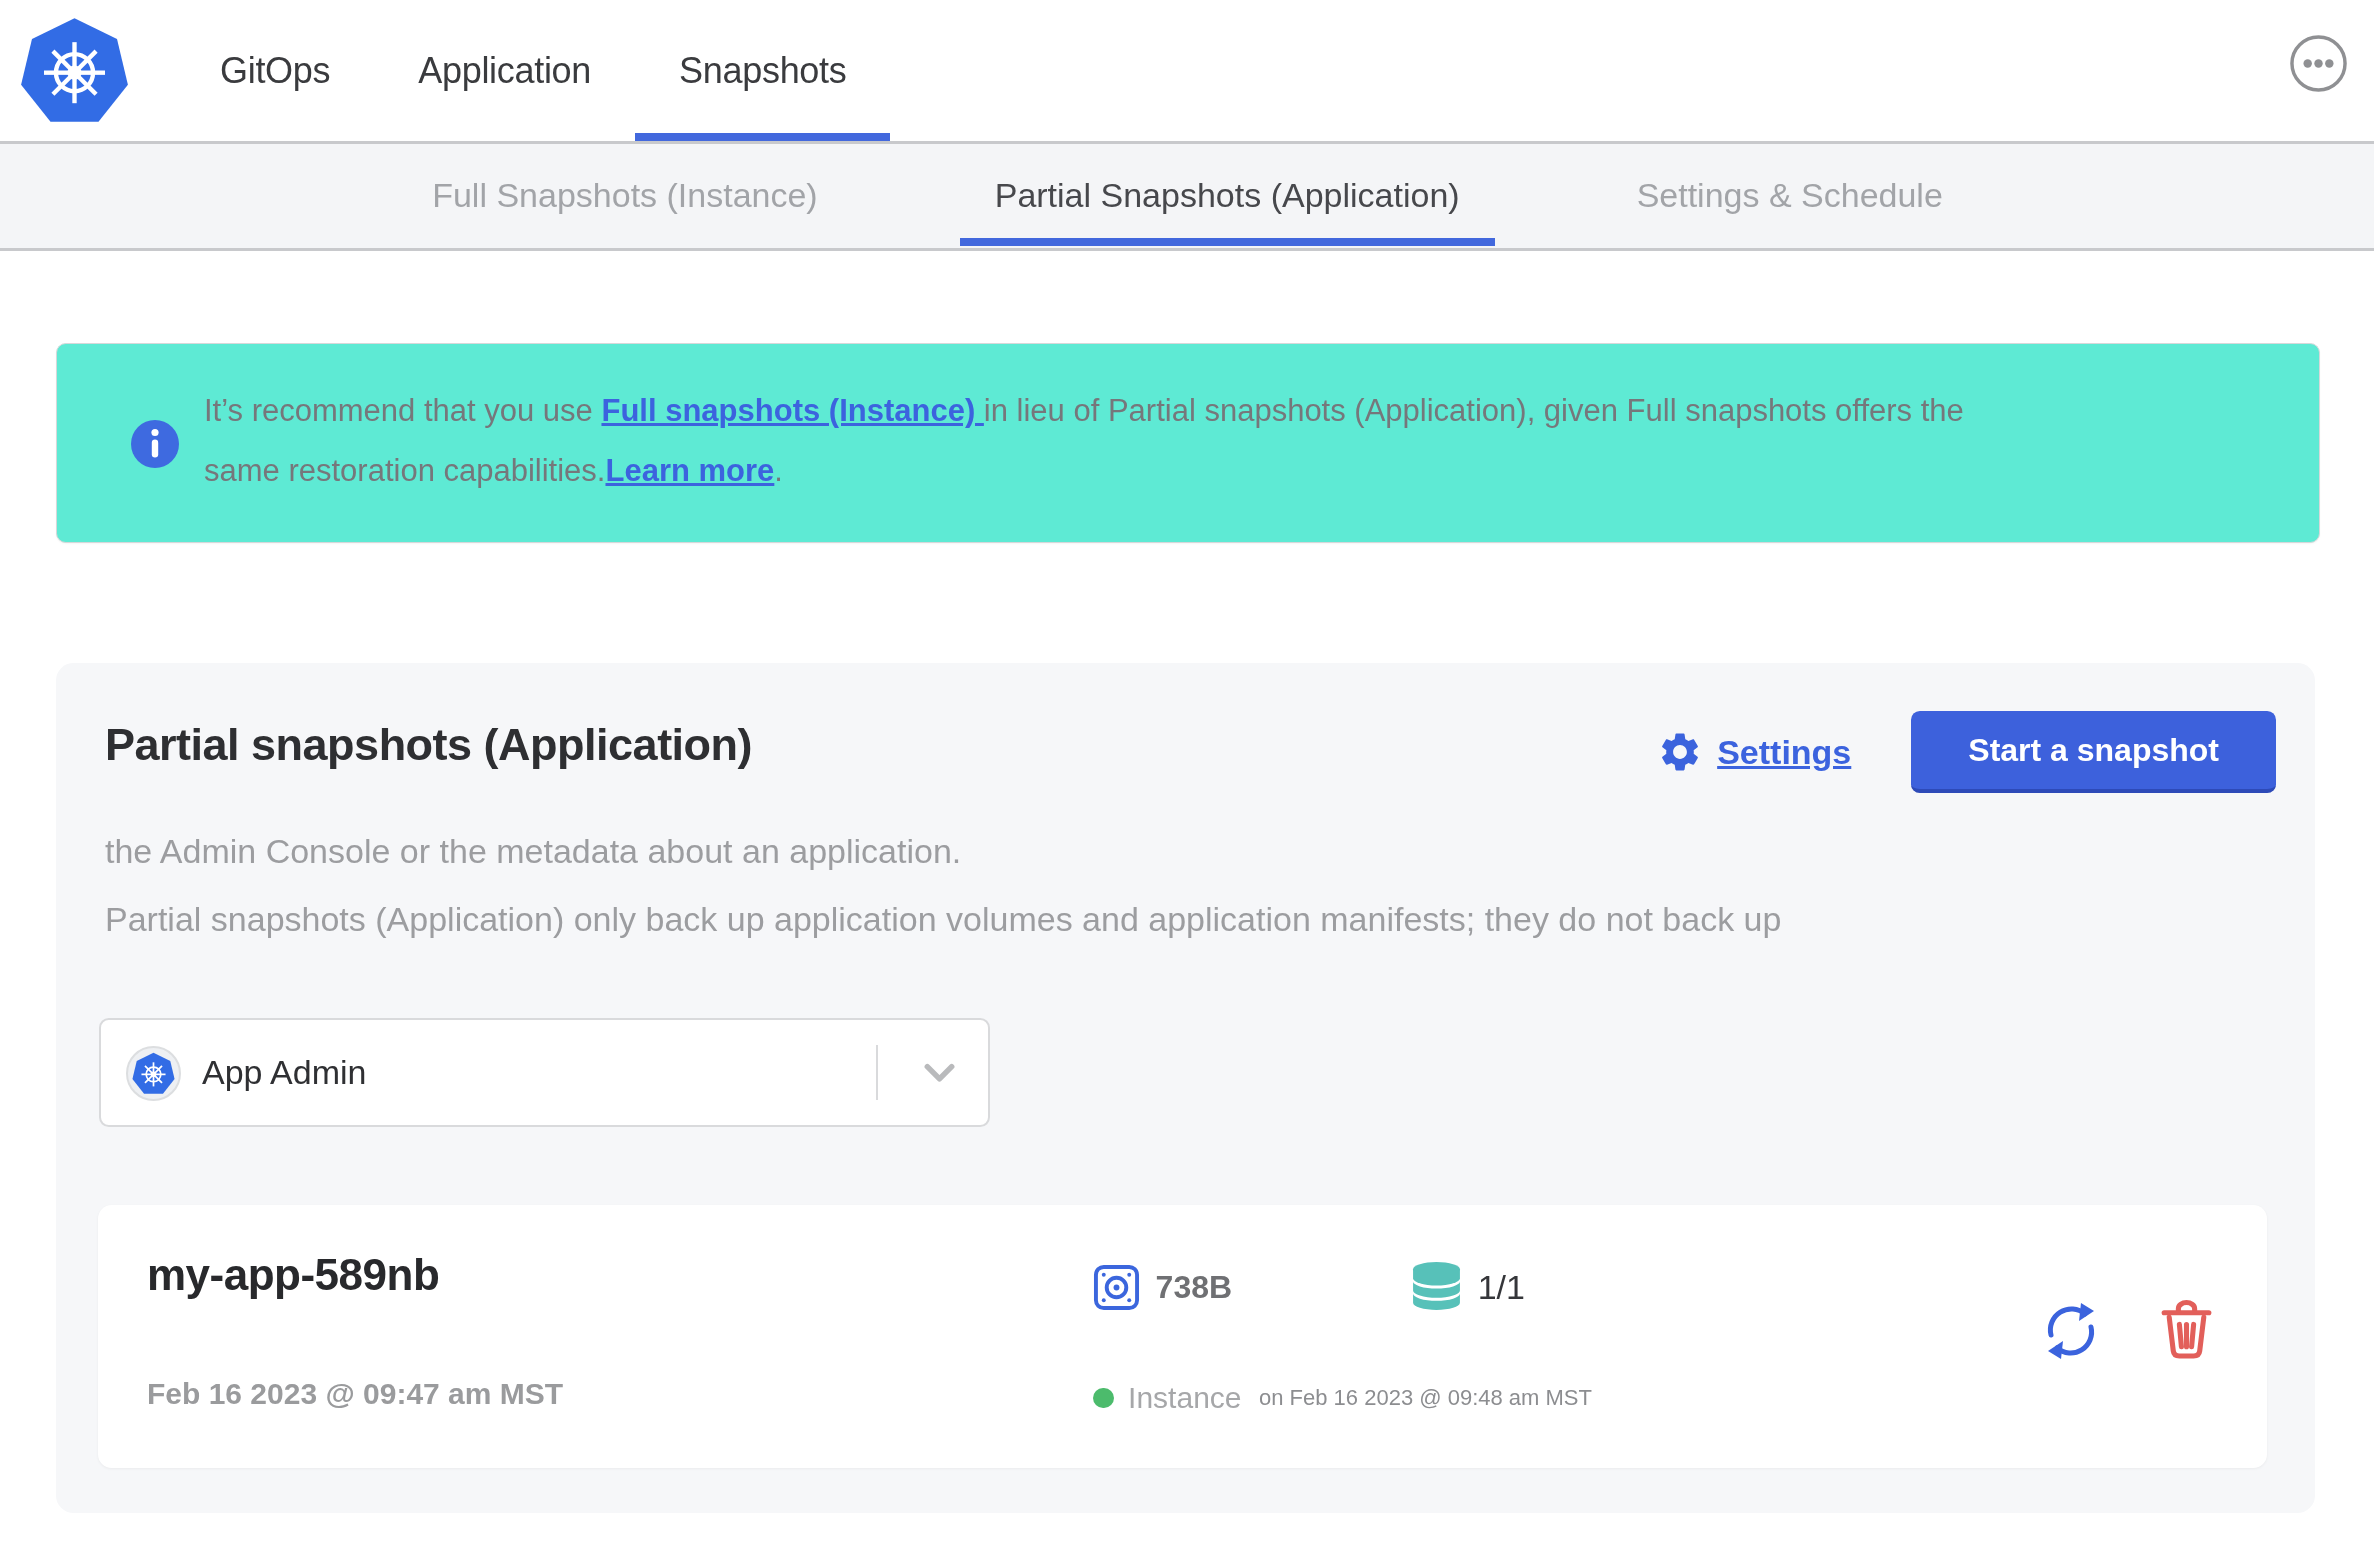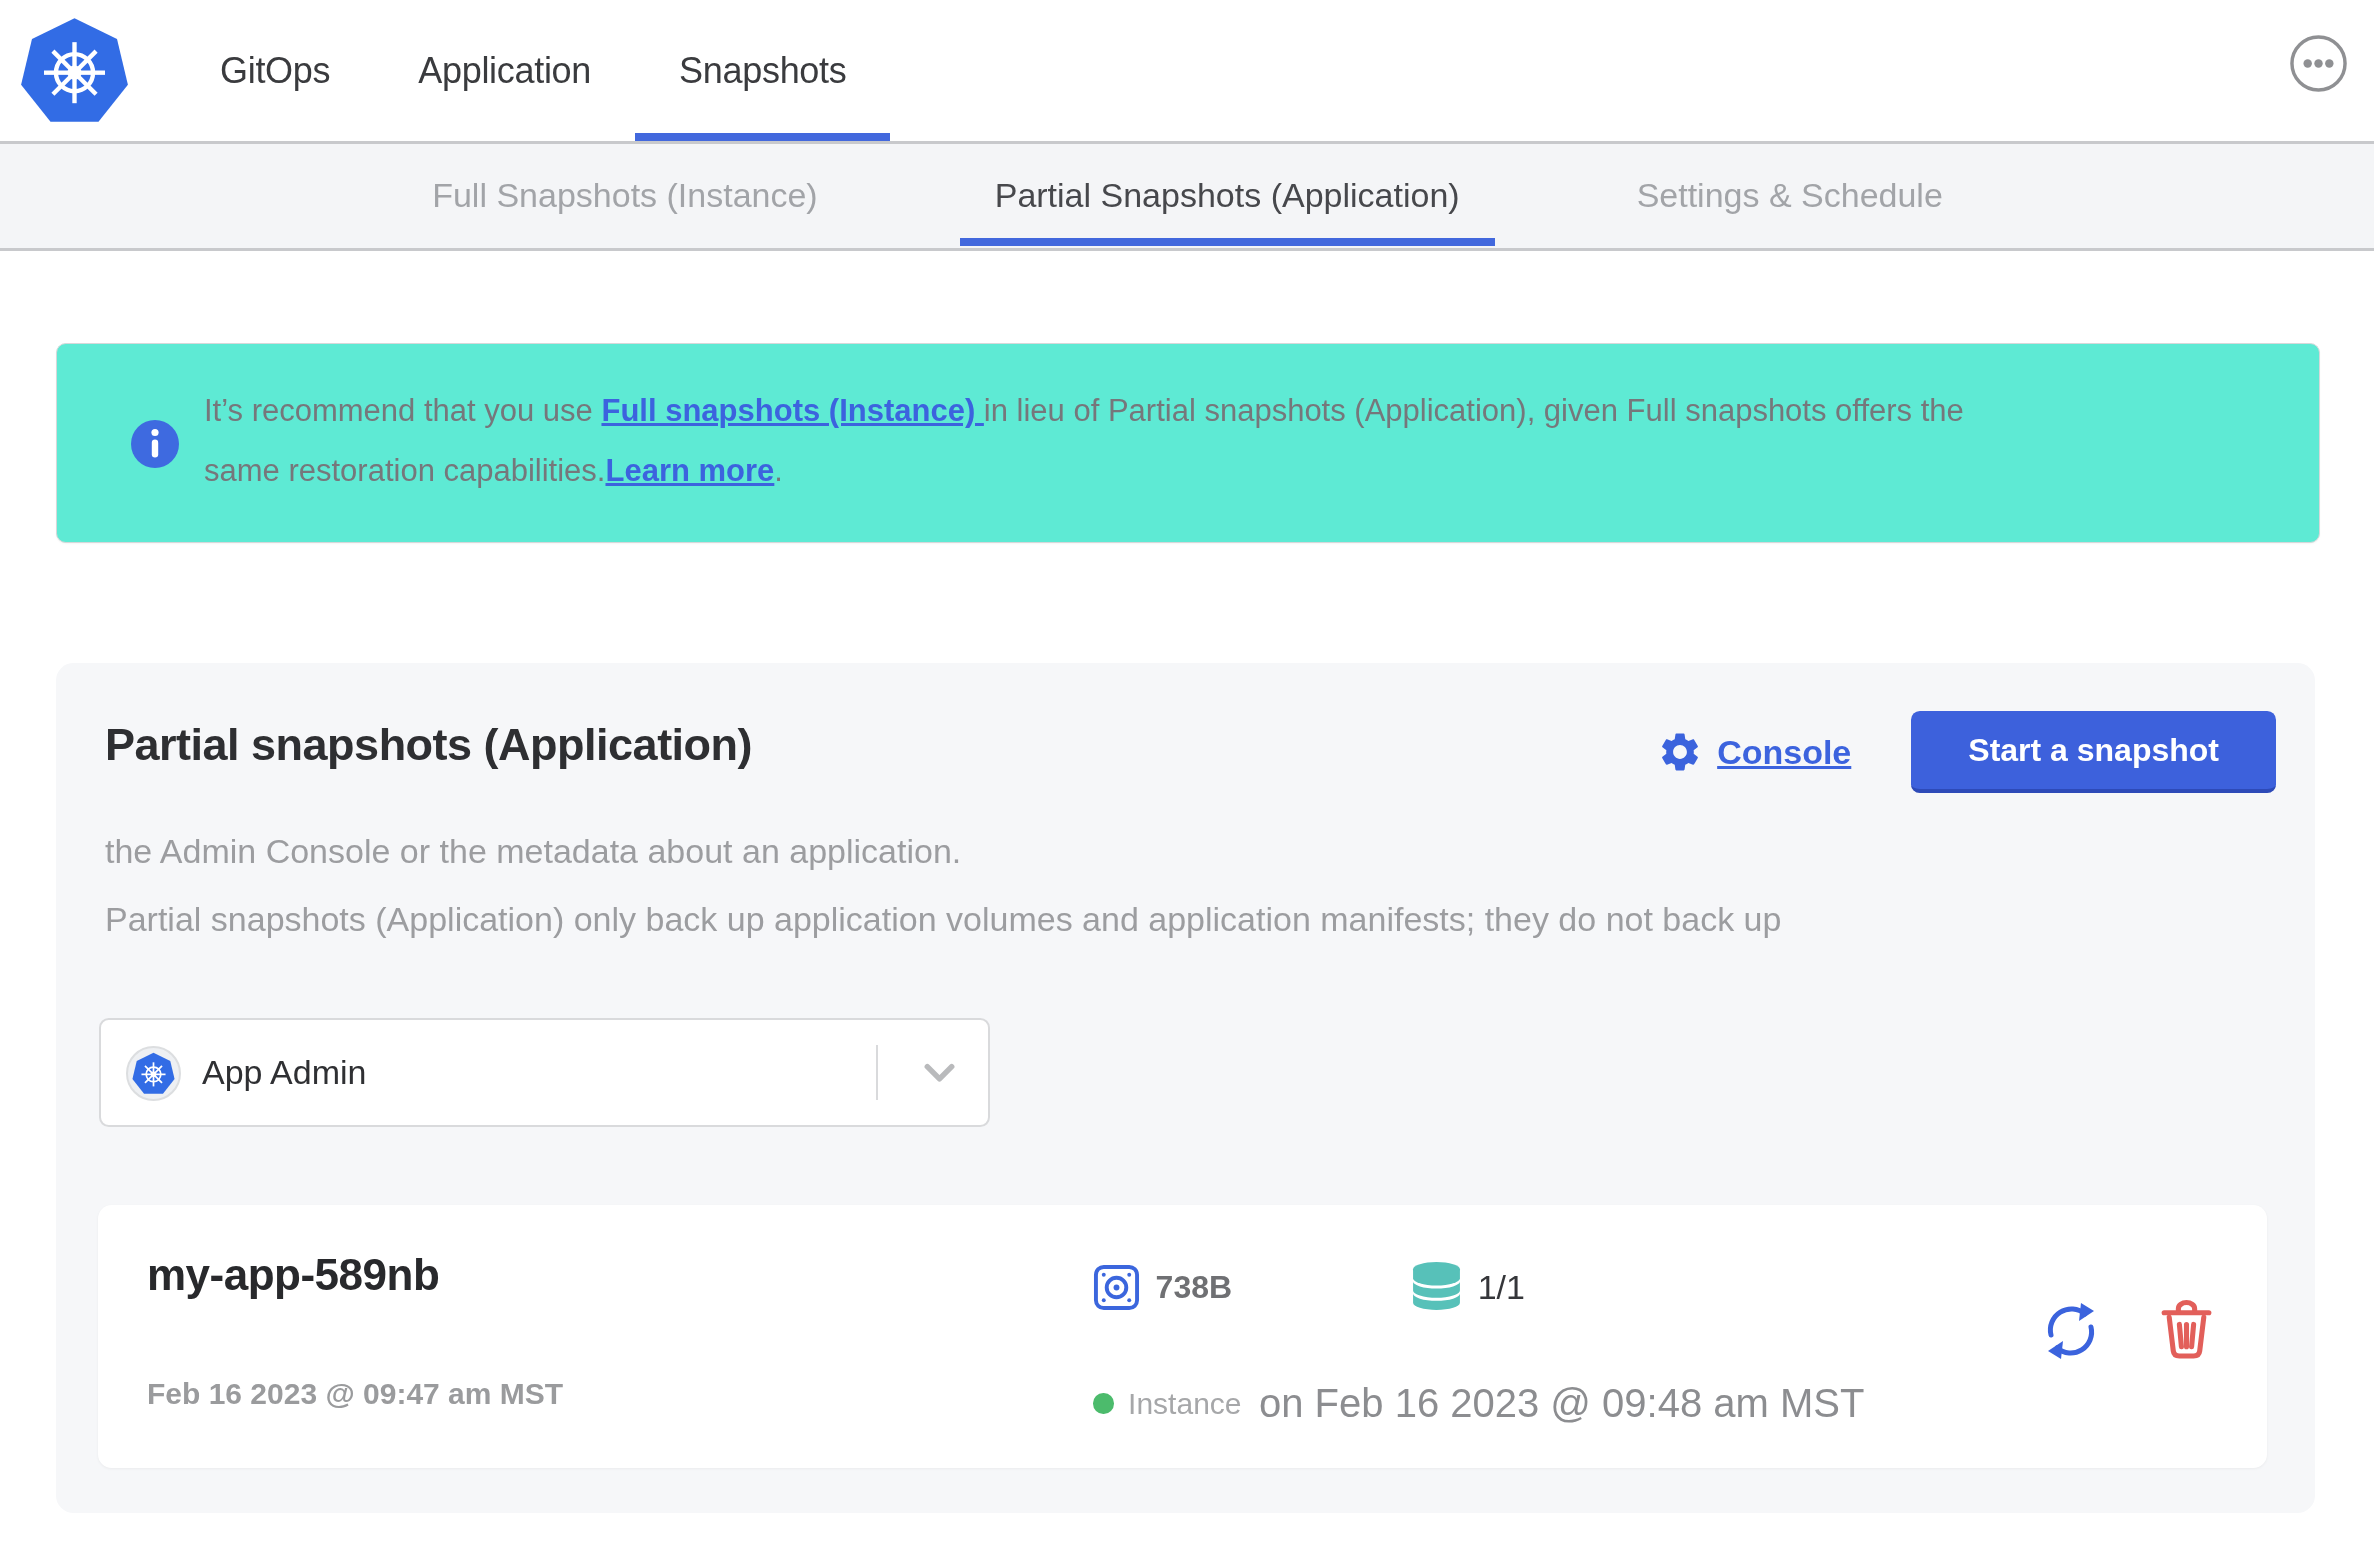--- a/index.html
+++ b/index.html
@@ -83,21 +83,21 @@
   .stat-size { left:995px; top:59px; gap:15.6px; }
   .stat-size .val { font-size:32px; font-weight:700; color:#6f7073; }
   .stat-vol { left:1311px; top:55px; gap:13.7px; }
   .stat-vol .val { font-size:34px; font-weight:400; color:#35363a; }
   .disk svg { width:47px; height:47px; display:block; }
   .db svg { width:55px; height:55px; display:block; }
   .status-row { position:absolute; left:995px; top:176px; display:flex;
     align-items:center; gap:14.6px; }
   .dot { width:20.5px; height:20.5px; border-radius:50%; background:#4cbb6c; }
   .status-label { font-size:30px; font-weight:500; color:#a6a7a9; }
-  .finished { font-size:40px; font-weight:500; color:#8c8d90; margin-left:2.9px; }
+  .finished { font-size:22px; font-weight:500; color:#8c8d90; margin-left:2.9px; }
   .icon-btn { position:absolute; background:none; border:none; cursor:pointer; padding:0; }
   .icon-btn.restore { left:1943px; top:96px; width:60px; height:60px; }
   .icon-btn.delete { left:2060px; top:94px; width:57px; height:61px; }
   .icon-btn svg { width:100%; height:100%; display:block; }
 </style>
 </head>
 <body>
 
 <div class="page">
 
@@ -156,21 +156,21 @@
 
   <section class="panel">
     <h1 class="panel-title">Partial snapshots (Application)</h1>
 
     <div class="panel-actions">
       <span class="gear">
         <svg viewBox="0 0 24 24">
           <path fill="#3b63dd" d="M19.14,12.94c0.04-0.3,0.06-0.61,0.06-0.94c0-0.32-0.02-0.64-0.07-0.94l2.03-1.58c0.18-0.14,0.23-0.41,0.12-0.61 l-1.92-3.32c-0.12-0.22-0.37-0.29-0.59-0.22l-2.39,0.96c-0.5-0.38-1.03-0.7-1.62-0.94L14.4,2.81c-0.04-0.24-0.24-0.41-0.48-0.41 h-3.84c-0.24,0-0.43,0.17-0.47,0.41L9.25,5.35C8.66,5.59,8.12,5.92,7.63,6.29L5.24,5.33c-0.22-0.08-0.47,0-0.59,0.22L2.74,8.87 C2.62,9.08,2.66,9.34,2.86,9.48l2.03,1.58C4.84,11.36,4.8,11.69,4.8,12s0.02,0.64,0.07,0.94l-2.03,1.58 c-0.18,0.14-0.23,0.41-0.12,0.61l1.92,3.32c0.12,0.22,0.37,0.29,0.59,0.22l2.39-0.96c0.5,0.38,1.03,0.7,1.62,0.94l0.36,2.54 c0.05,0.24,0.24,0.41,0.48,0.41h3.84c0.24,0,0.44-0.17,0.47-0.41l0.36-2.54c0.59-0.24,1.13-0.56,1.62-0.94l2.39,0.96 c0.22,0.08,0.47,0,0.59-0.22l1.92-3.32c0.12-0.22,0.07-0.47-0.12-0.61L19.14,12.94z M12,15.6c-1.98,0-3.6-1.62-3.6-3.6 s1.62-3.6,3.6-3.6s3.6,1.62,3.6,3.6S13.98,15.6,12,15.6z"></path>
         </svg>
       </span>
-      <a class="settings-link">Console</a>
+      <a class="settings-link">Settings</a>
       <button class="primary-btn">Start a snapshot</button>
     </div>
 
     <p class="desc">
       <span class="dline">the Admin Console or the metadata about an application.</span>
       <span class="dline">Partial snapshots (Application) only back up application volumes and application manifests; they do not back up</span>
     </p>
 
     <div class="selector">
       <span class="k8s-badge">

